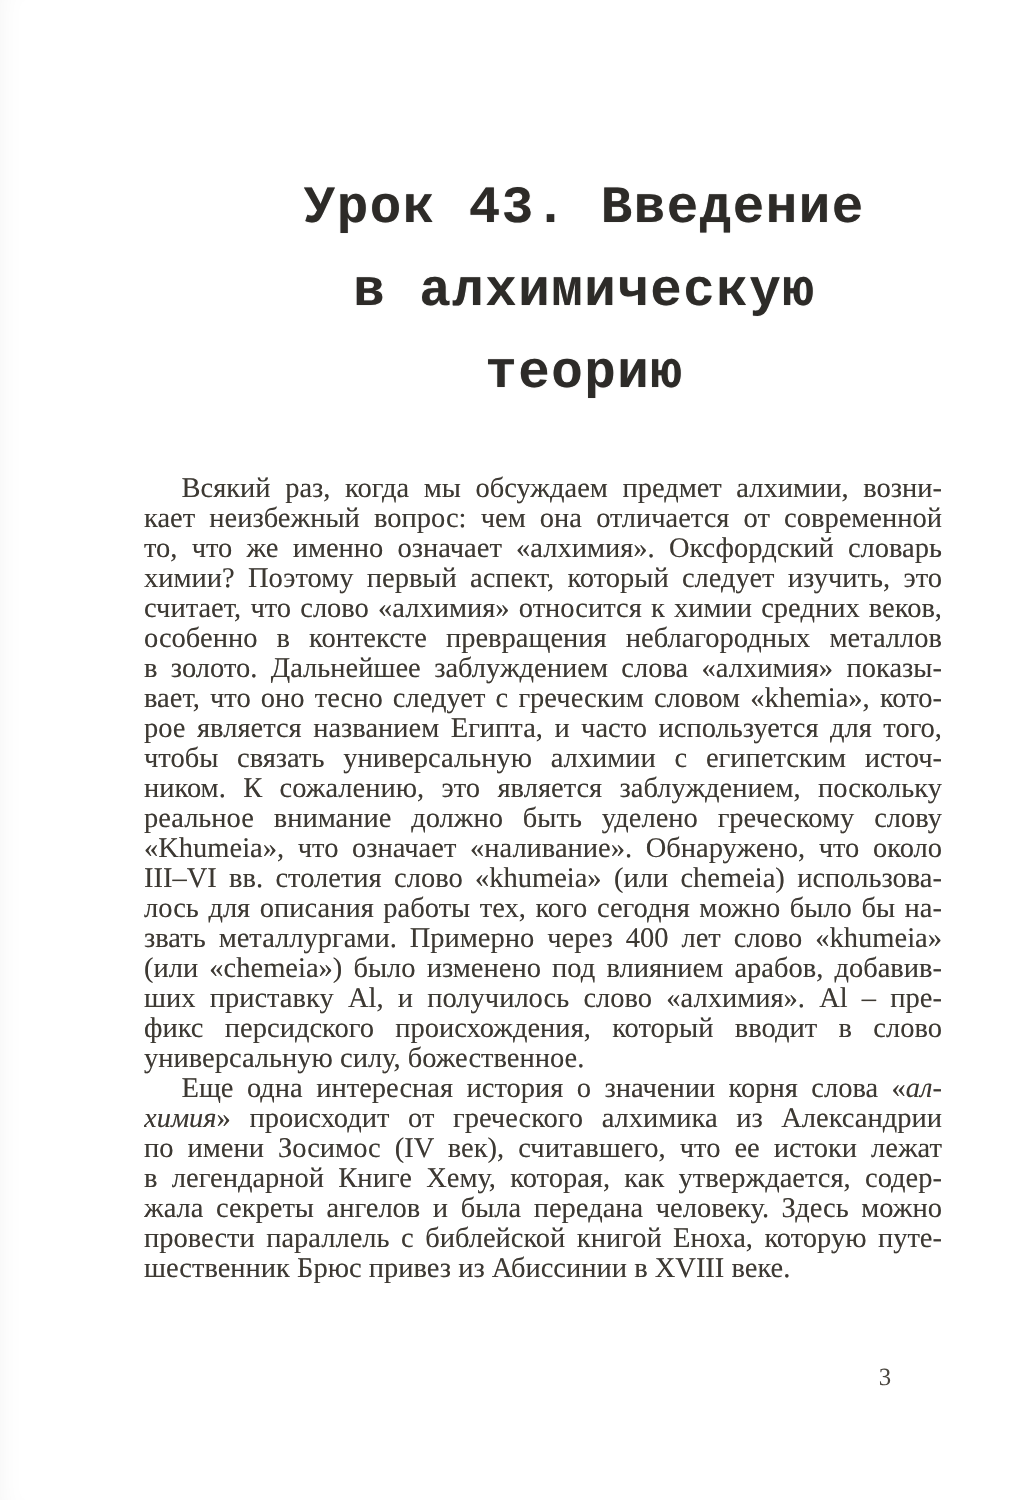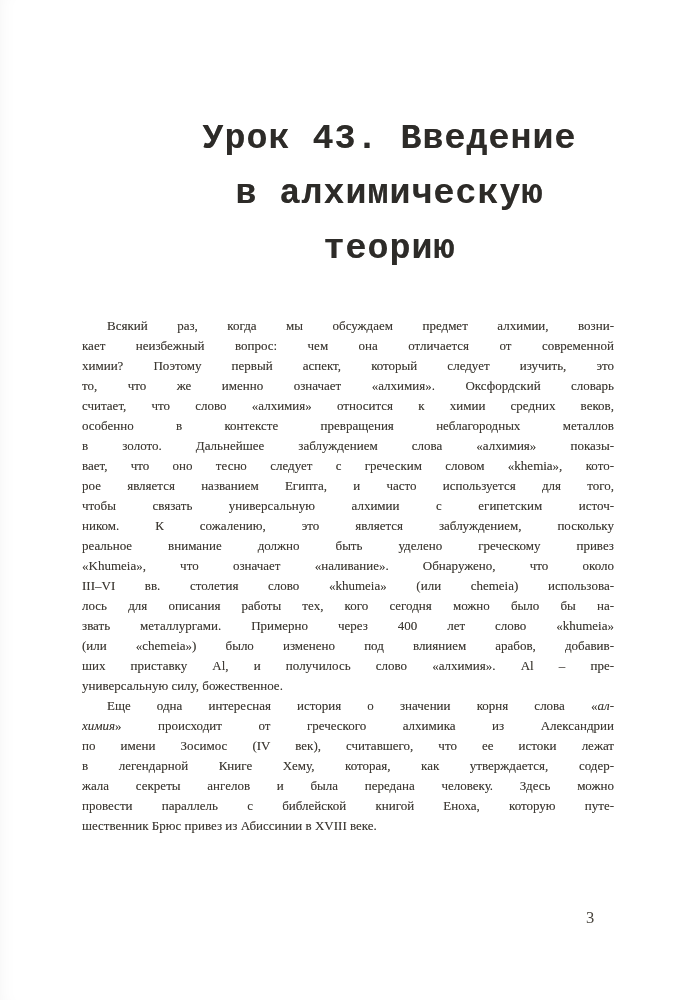--- a/index.html
+++ b/index.html
@@ -26,24 +26,24 @@
     font-weight: 700;
     font-size: 35px;
     line-height: 55px;
     letter-spacing: 1px;
     color: #2d2b28;
     text-shadow: 0 0 0.5px rgba(45,43,40,0.55);
     padding-left: 48px;
   }
   .body-text {
     position: absolute;
-    left: 82px;
+    left: 96px;
     top: 316px;
     width: 532px;
-    font-size: 13px;
+    font-size: 19px;
     line-height: 20px;
     color: #3d3933;
     text-shadow: 0 0 0.4px rgba(61,57,51,0.45);
   }
   .line {
     text-align: justify;
     text-align-last: justify;
     height: 20px;
     overflow: hidden;
   }
@@ -74,36 +74,37 @@
   <div class="chapter-title">
     <div>Урок 43. Введение</div>
     <div>в алхимическую</div>
     <div>теорию</div>
   </div>
 
   <div class="body-text">
       <div>
         <div class="line first">Всякий раз, когда мы обсуждаем предмет алхимии, возни-</div>
         <div class="line">кает неизбежный вопрос: чем она отличается от современной</div>
+        <div class="line">то, что же именно означает «алхимия». Оксфордский словарь</div>
         <div class="line">химии? Поэтому первый аспект, который следует изучить, это</div>
-        <div class="line">то, что же именно означает «алхимия». Оксфордский словарь</div>
         <div class="line">считает, что слово «алхимия» относится к химии средних веков,</div>
         <div class="line">особенно в контексте превращения неблагородных металлов</div>
         <div class="line">в золото. Дальнейшее заблуждением слова «алхимия» показы-</div>
         <div class="line">вает, что оно тесно следует с греческим словом «khemia», кото-</div>
         <div class="line">рое является названием Египта, и часто используется для того,</div>
         <div class="line">чтобы связать универсальную алхимии с египетским источ-</div>
         <div class="line">ником. К сожалению, это является заблуждением, поскольку</div>
-        <div class="line">реальное внимание должно быть уделено греческому привез</div>
+        <div class="line">реальное внимание должно быть уделено греческому слову</div>
         <div class="line">«Khumeia», что означает «наливание». Обнаружено, что около</div>
         <div class="line">III–VI вв. столетия слово «khumeia» (или chemeia) использова-</div>
         <div class="line">лось для описания работы тех, кого сегодня можно было бы на-</div>
         <div class="line">звать металлургами. Примерно через 400 лет слово «khumeia»</div>
         <div class="line">(или «chemeia») было изменено под влиянием арабов, добавив-</div>
         <div class="line">ших приставку Al, и получилось слово «алхимия». Al – пре-</div>
+        <div class="line">фикс персидского происхождения, который вводит в слово</div>
         <div class="line last">универсальную силу, божественное.</div>
       </div>
       <div>
         <div class="line first">Еще одна интересная история о значении корня слова «<i>ал-</i></div>
         <div class="line"><i>химия</i>» происходит от греческого алхимика из Александрии</div>
         <div class="line">по имени Зосимос (IV век), считавшего, что ее истоки лежат</div>
         <div class="line">в легендарной Книге Хему, которая, как утверждается, содер-</div>
         <div class="line">жала секреты ангелов и была передана человеку. Здесь можно</div>
         <div class="line">провести параллель с библейской книгой Еноха, которую путе-</div>
         <div class="line last">шественник Брюс привез из Абиссинии в XVIII веке.</div>

